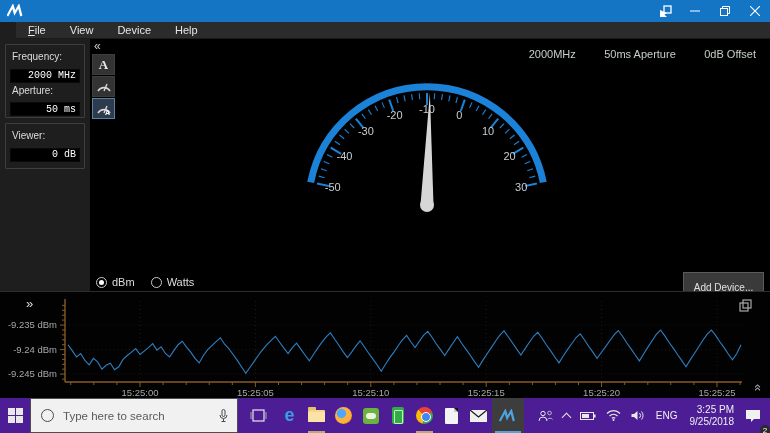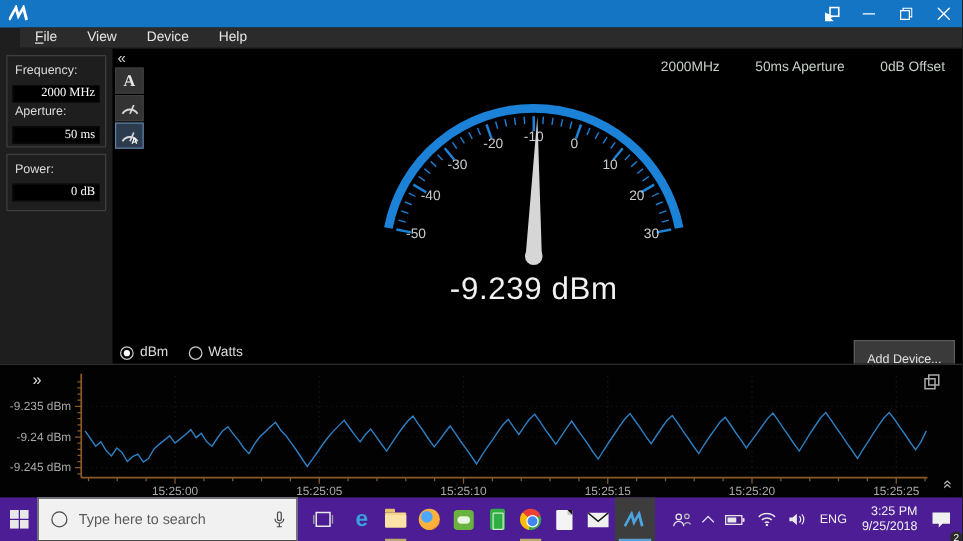--- a/index.html
+++ b/index.html
@@ -19,21 +19,21 @@
   
   .menubar { position:absolute; left:0; top:22px; width:770px; height:17px; background:#2b2b2b; display:flex; align-items:center; border-bottom:1px solid #1a1a1a;margin-left:16px; }
   .menu-item { color:#e6e6e6; font-size:11px; padding:1px 12px; cursor:default; }
   .menu-item u { text-decoration:underline; }
   
   .leftpanel { position:absolute; left:0; top:39px; width:90px; height:252px; background:#1e1e1e; }
   .group { position:absolute; left:5px; width:80px; border:1px solid #3e3e40; border-radius:1px; padding:4px 4px 6px 4px; }
   .g1 { top:5px; height:74px; }
   .g2 { top:84px; height:46px; }
   .fld-label { color:#dcdcdc; font-size:10px; margin:2px 0 2px 2px; }
-  .fld-input { width:70px; height:14px; background:#000; color:#fff; border:1px solid #0a0a0a; font-size:10px; text-align:right; padding-right:3px; font-family:Liberation Serif, serif; }
+  .fld-input { width:70px; height:14px; background:#000; color:#fff; border:1px solid #0a0a0a; font-size:10px; text-align:right; padding-right:3px; font-family:Liberation Mono, monospace; }
   
   .toolcol { position:absolute; left:92px; top:41px; width:26px; z-index:5; }
   .collapse { color:#cccccc; font-size:12px; margin:0 0 3px 2px; line-height:10px; }
   .tool-btn { width:23px; height:21px; margin-bottom:1px; background:#333333; border:1px solid #3e3e3e; display:flex; align-items:center; justify-content:center; }
   .tool-btn.sel { background:#2c3b4d; border:1px solid #5b7f9e; }
   .tool-btn .a-glyph { color:#e8e8e8; font-size:13px; font-weight:bold; font-family:"Liberation Serif",serif; }
   
   .mainpanel { position:absolute; left:90px; top:39px; width:680px; height:252px; background:#000; }
   .status { position:absolute; top:5px; right:14px; }
   .status span { color:#c6cfc8; font-size:11px; margin-left:24px; }
@@ -126,21 +126,21 @@
     </div>
 
   <div class="leftpanel">
     <div class="group g1">
       <div class="fld-label">Frequency:</div>
       <input class="fld-input" value="2000 MHz" style="">
       <div class="fld-label">Aperture:</div>
       <input class="fld-input" value="50 ms" style="">
     </div>
     <div class="group g2">
-      <div class="fld-label">Power:</div>
+      <div class="fld-label">Viewer:</div>
       <input class="fld-input" value="0 dB" style="">
     </div>
   </div>
 
   <div class="mainpanel">
     <div class="status">
       <span>2000MHz</span>
       <span>50ms Aperture</span>
       <span>0dB Offset</span>
     </div>
@@ -196,21 +196,20 @@
             <text x="154.6" y="73.6" text-anchor="middle" font-size="11" fill="#c8cdd2" font-family="Liberation Sans, sans-serif">-20</text>
             <text x="187.0" y="68.0" text-anchor="middle" font-size="11" fill="#c8cdd2" font-family="Liberation Sans, sans-serif">-10</text>
             <text x="219.4" y="73.6" text-anchor="middle" font-size="11" fill="#c8cdd2" font-family="Liberation Sans, sans-serif">0</text>
             <text x="248.1" y="89.9" text-anchor="middle" font-size="11" fill="#c8cdd2" font-family="Liberation Sans, sans-serif">10</text>
             <text x="269.5" y="114.9" text-anchor="middle" font-size="11" fill="#c8cdd2" font-family="Liberation Sans, sans-serif">20</text>
             <text x="281.2" y="145.7" text-anchor="middle" font-size="11" fill="#c8cdd2" font-family="Liberation Sans, sans-serif">30</text>
           </g>
           <polygon points="189.9,48.0 193.5,160.2 180.5,159.8" fill="#d6d6d6"></polygon>
           <circle cx="187" cy="160" r="7" fill="#d6d6d6"></circle>
         </svg></div>
-    <div class="reading">-9.239 dBm</div>
     <div class="unit-row" id="unit-radios">
         <div class="radio sel">
           <span class="circ"></span>
           <span class="rlab">dBm</span>
         </div>
         <div class="radio">
           <span class="circ"></span>
           <span class="rlab">Watts</span>
         </div>
       </div>

